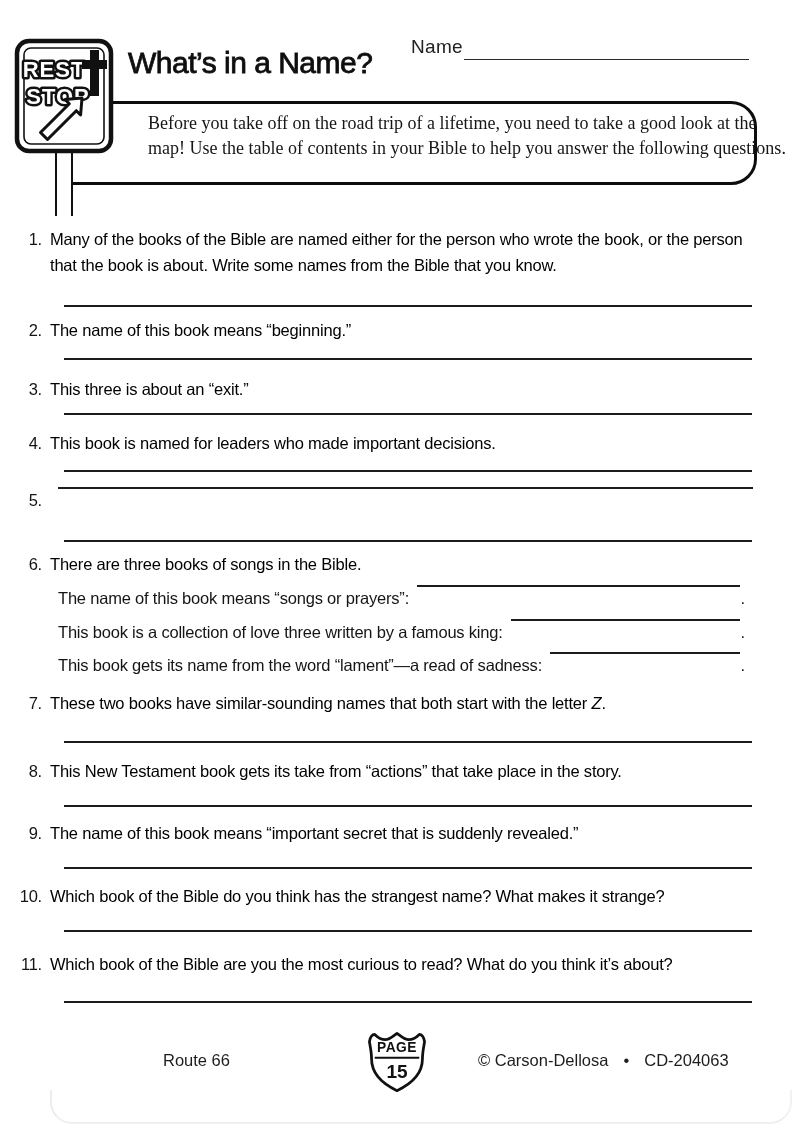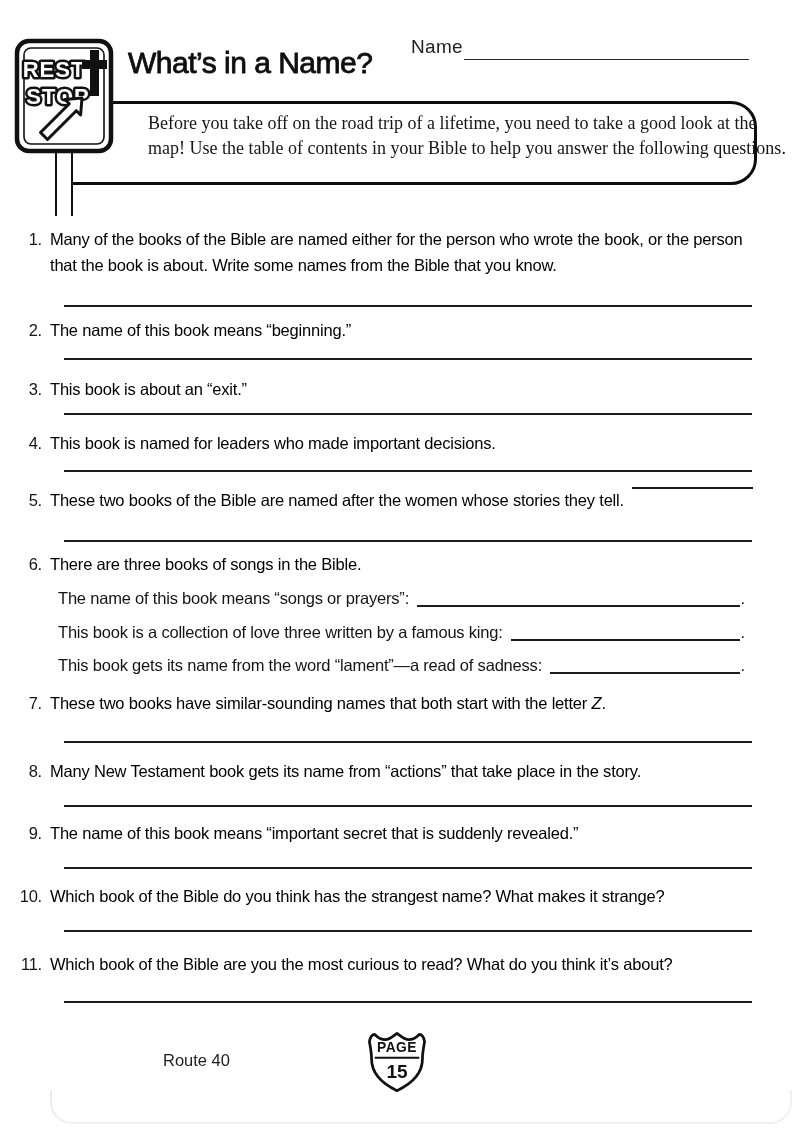--- a/index.html
+++ b/index.html
@@ -42,21 +42,21 @@
   .q-row { position:absolute; left:0; width:755px; display:flex; align-items:flex-start; }
   .q-num { flex:none; width:50px; text-align:right; padding-right:8px;
            font-size:16.5px; line-height:26px; color:#151515; letter-spacing:-0.2px; }
   .q-text { flex:1; max-width:697px; font-size:16.5px; line-height:26px; color:#000000; letter-spacing:-0.2px; }
   .q-text i { font-style:italic; }
 
   .answer-line { position:absolute; left:64px; width:688px; border-top:2px solid #1c1c1c; }
 
   .fill-line { flex:1; min-width:90px; border-bottom:2px solid #1c1c1c; margin:0 0 4px 8px; }
   .q5-row { width:753px; }
-  .sub-row { position:absolute; left:58px; width:687px; display:flex; align-items:flex-end; }
+  .sub-row { position:absolute; left:58px; width:687px; display:flex; align-items:flex-start; }
   .sub-label { flex:none; font-size:16.5px; line-height:26px; color:#151515; letter-spacing:-0.2px; white-space:nowrap; }
   .sub-period { flex:none; font-size:16.5px; line-height:26px; color:#151515; }
 
   
   .series { position:absolute; left:163px; top:1051px; font-size:16.5px; color:#1d1d1d; }
   .copyright { position:absolute; left:478px; top:1051px; display:flex; gap:15px; font-size:16.5px; color:#1d1d1d; }
   .shield { position:absolute; left:362px; top:1031px;text-align:center; }
   .page-edge {
     position:absolute; left:50px; top:1090px; width:742px; height:34px;
     border-left:2px solid #ececec; border-right:2px solid #f2f2f2; border-bottom:2px solid #efefef;
@@ -100,33 +100,32 @@
   <div class="answer-line" style="top:305px"></div>
 
   <div class="q-row" style="top:317px">
     <span class="q-num">2.</span>
     <p class="q-text">The name of this book means “beginning.”</p>
   </div>
   <div class="answer-line" style="top:358px"></div>
 
   <div class="q-row" style="top:376px">
     <span class="q-num">3.</span>
-    <p class="q-text">This book is about an “exit.”</p>
+    <p class="q-text">This three is about an “exit.”</p>
   </div>
   <div class="answer-line" style="top:413px"></div>
 
   <div class="q-row" style="top:430px">
     <span class="q-num">4.</span>
     <p class="q-text">This book is named for leaders who made important decisions.</p>
   </div>
   <div class="answer-line" style="top:470px"></div>
 
   <div class="q-row q5-row" style="top:487px">
     <span class="q-num">5.</span>
-    <span class="q-text" style="flex:none; max-width:none">These two books of the Bible are named after the women whose stories they tell.</span>
     <span class="fill-line"></span>
   </div>
   <div class="answer-line" style="top:540px"></div>
 
   <div class="q-row" style="top:551px">
     <span class="q-num">6.</span>
     <p class="q-text">There are three books of songs in the Bible.</p>
   </div>
   <div class="sub-row" style="top:585px">
     <span class="sub-label">The name of this book means “songs or prayers”:</span>
@@ -145,21 +144,21 @@
   </div>
 
   <div class="q-row" style="top:690px">
     <span class="q-num">7.</span>
     <p class="q-text"><span>These two books have similar-sounding names that both start with the letter </span><i>Z</i><span>.</span></p>
   </div>
   <div class="answer-line" style="top:741px"></div>
 
   <div class="q-row" style="top:758px">
     <span class="q-num">8.</span>
-    <p class="q-text">Many New Testament book gets its name from “actions” that take place in the story.</p>
+    <p class="q-text">This New Testament book gets its take from “actions” that take place in the story.</p>
   </div>
   <div class="answer-line" style="top:805px"></div>
 
   <div class="q-row" style="top:820px">
     <span class="q-num">9.</span>
     <p class="q-text">The name of this book means “important secret that is suddenly revealed.”</p>
   </div>
   <div class="answer-line" style="top:867px"></div>
 
   <div class="q-row" style="top:883px">
@@ -167,24 +166,29 @@
     <p class="q-text">Which book of the Bible do you think has the strangest name? What makes it strange?</p>
   </div>
   <div class="answer-line" style="top:930px"></div>
 
   <div class="q-row" style="top:951px">
     <span class="q-num">11.</span>
     <p class="q-text">Which book of the Bible are you the most curious to read? What do you think it’s about?</p>
   </div>
   <div class="answer-line" style="top:1001px"></div>
 
-  <span class="series">Route 40</span>
+  <span class="series">Route 66</span>
   <div class="shield">
     <svg width="70" height="62" viewBox="0 0 66 58">
       <path d="M 7,10 C 8,4 10,3 12,3 C 16,7 20,8 22,8 C 26,8 30,4 33,2 C 36,4 40,8 44,8 C 46,8 50,7 54,3 C 56,3 58,4 59,10 C 58,16 57,20 57,26 C 57,40 48,49 33,56 C 18,49 9,40 9,26 C 9,20 8,16 7,10 Z" fill="#fff" stroke="#111" stroke-width="2.6" stroke-linejoin="round"></path>
       <line x1="12" y1="25" x2="54" y2="25" stroke="#111" stroke-width="2"></line>
       <text x="33" y="20" text-anchor="middle" font-family="Liberation Sans, sans-serif" font-size="13" font-weight="bold" fill="#111" letter-spacing="0.5">PAGE</text>
       <text x="33" y="44" text-anchor="middle" font-family="Liberation Sans, sans-serif" font-size="18" font-weight="bold" fill="#111">15</text>
     </svg>
   </div>
+  <div class="copyright">
+    <span>© Carson-Dellosa</span>
+    <span>•</span>
+    <span>CD-204063</span>
+  </div>
 
   <div class="page-edge"></div>
 </div>
 
 </body></html>

